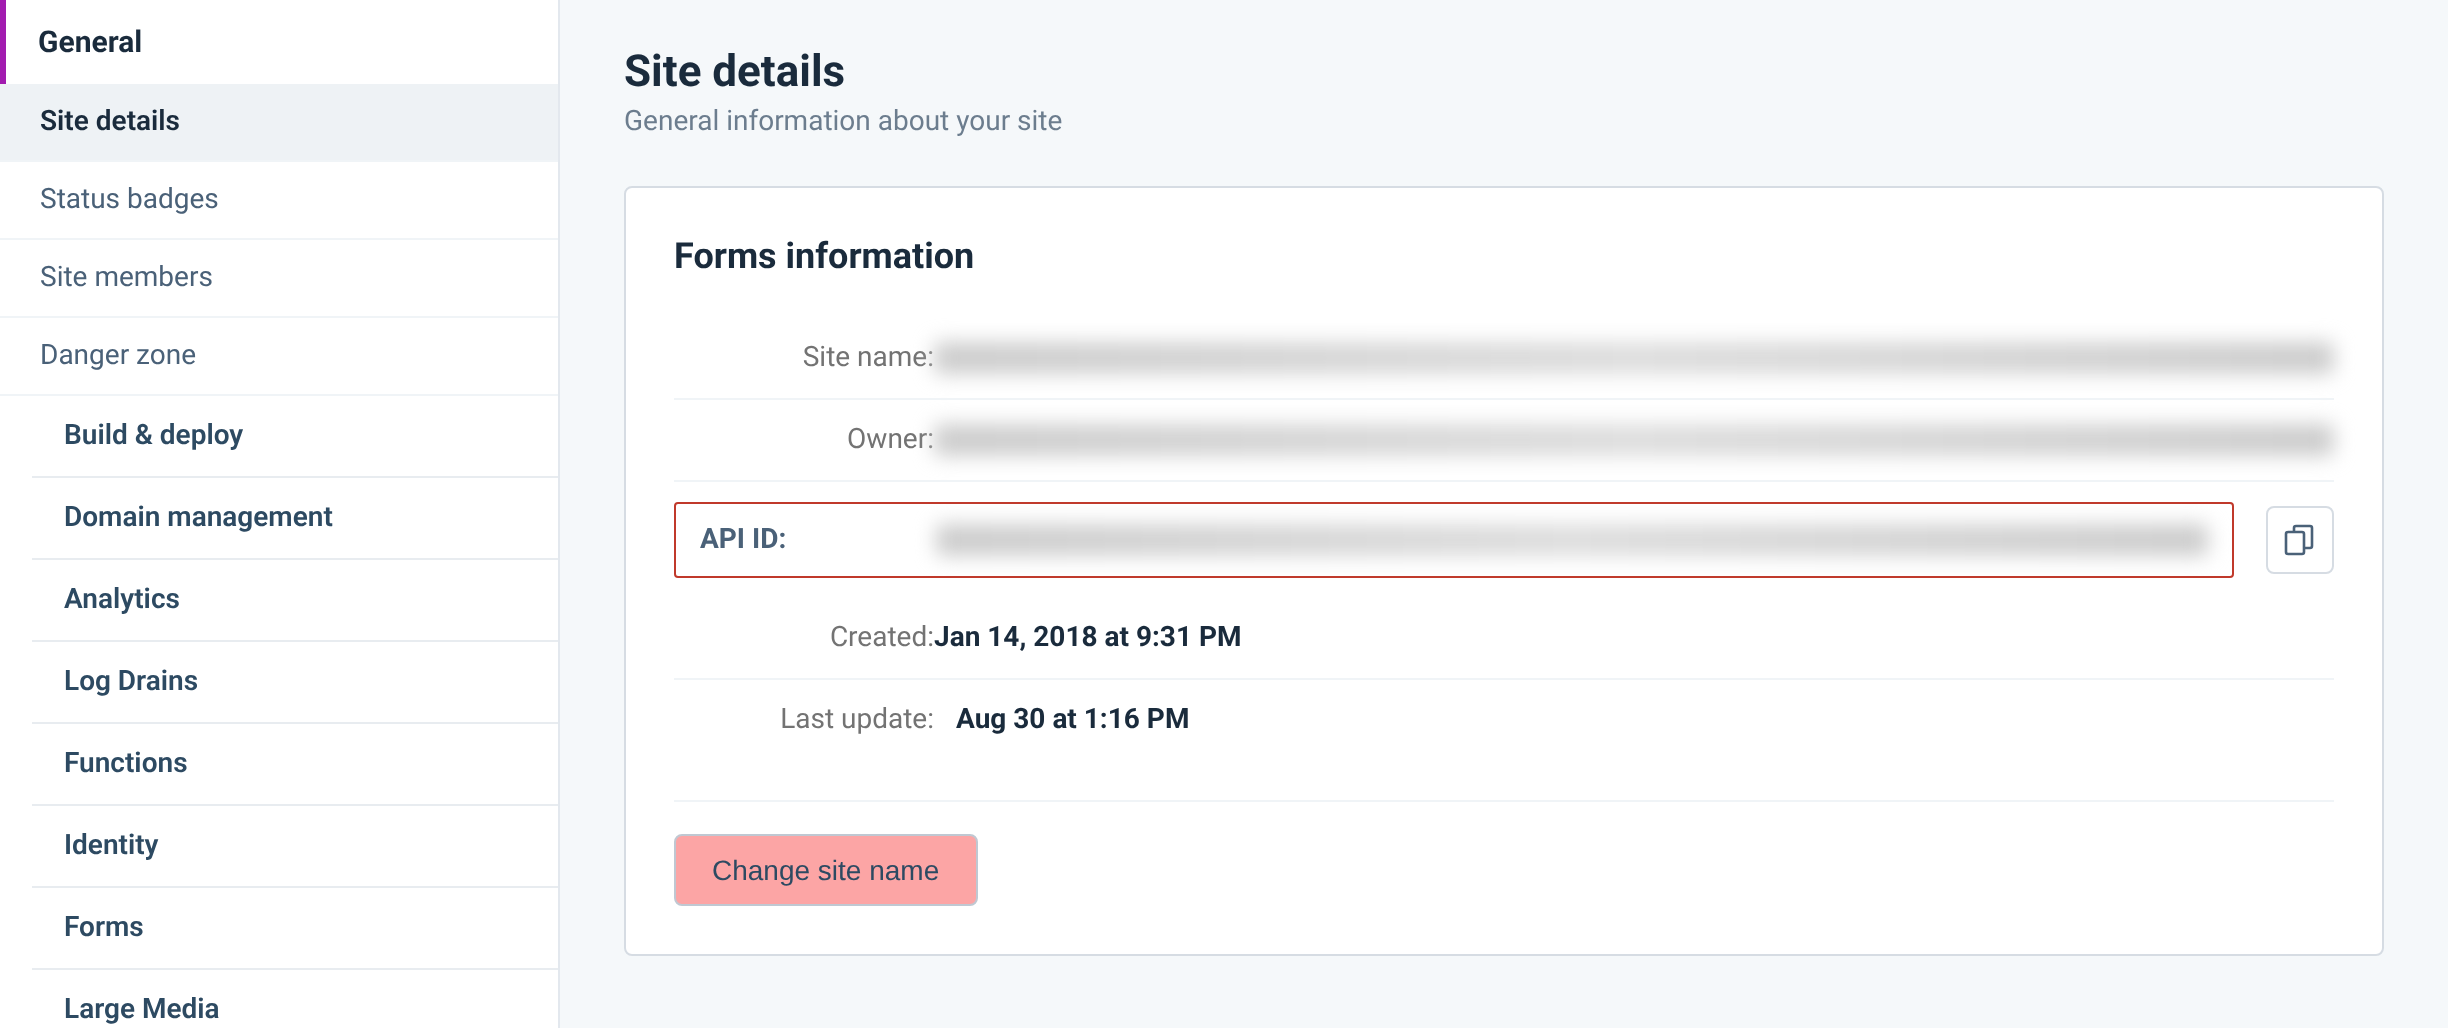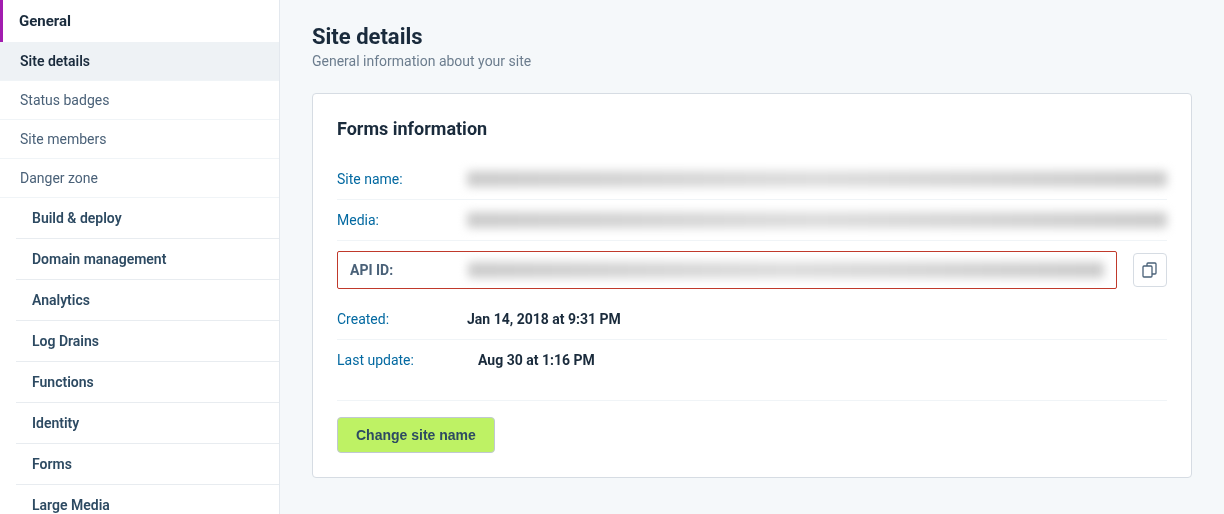--- a/index.html
+++ b/index.html
@@ -91,22 +91,23 @@
     .card-title {
       font-size: 18px;
       font-weight: 700;
       color: #1a2b3c;
       margin-bottom: 20px;
     }
 
     .info-label {
       width: 130px;
       min-width: 130px;
-      color: #0369a1;
-      font-size: 14px;
+      color: #737373;
+      font-size: 14px;
+      text-align: right;
     }
 
     .info-value {
       flex: 1;
       color: #1a2b3c;
       font-size: 14px;
     }
 
     .info-value.blurred {
       filter: blur(5px);
@@ -172,25 +173,25 @@
     .action-section {
       margin-top: 20px;
       padding-top: 16px;
       border-top: 1px solid #f0f4f7;
     }
 
     .btn-secondary {
       padding: 9px 18px;
       border: 1px solid #c0c8d2;
       border-radius: 4px;
-      background: #bef264;
+      background: #fca5a5;
       color: #2d4a62;
       font-size: 14px;
       cursor: pointer;
-      font-weight: 700;
+      font-weight: 400;
     }
 
     .rows-wrapper {
       margin-bottom: 8px;
     }
 
     .normal-row {
       display: flex;
       align-items: center;
       padding: 12px 0;
@@ -250,21 +251,21 @@
     <h2 class="card-title">Forms information</h2>
 
     <div class="rows-wrapper">
 
       <div class="normal-row">
         <span class="info-label">Site name:</span>
         <span class="info-value blurred blurred-short"></span>
       </div>
 
       <div class="normal-row">
-        <span class="info-label">Media:</span>
+        <span class="info-label">Owner:</span>
         <span class="info-value blurred blurred-medium"></span>
       </div>
 
       <div style="display:flex; align-items:center; margin: 6px 0;">
         <div class="api-id-row" style="flex:1; display:flex; align-items:center;">
           <span class="api-id-label">API ID:</span>
           <span class="info-value blurred blurred-long"></span>
         </div>
         <button class="copy-button" title="Copy to clipboard">
           <svg width="16" height="16" viewBox="0 0 16 16" fill="none">

